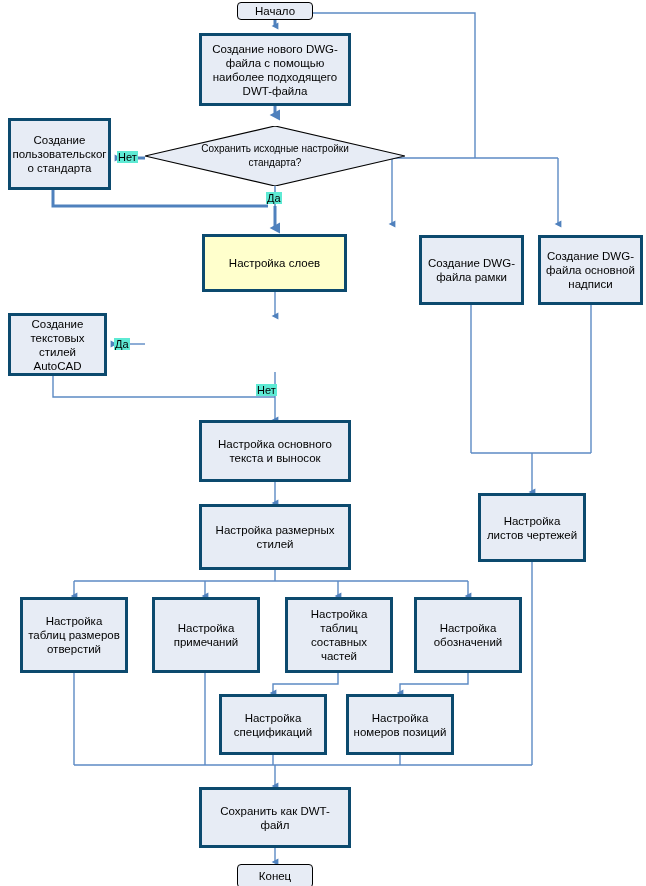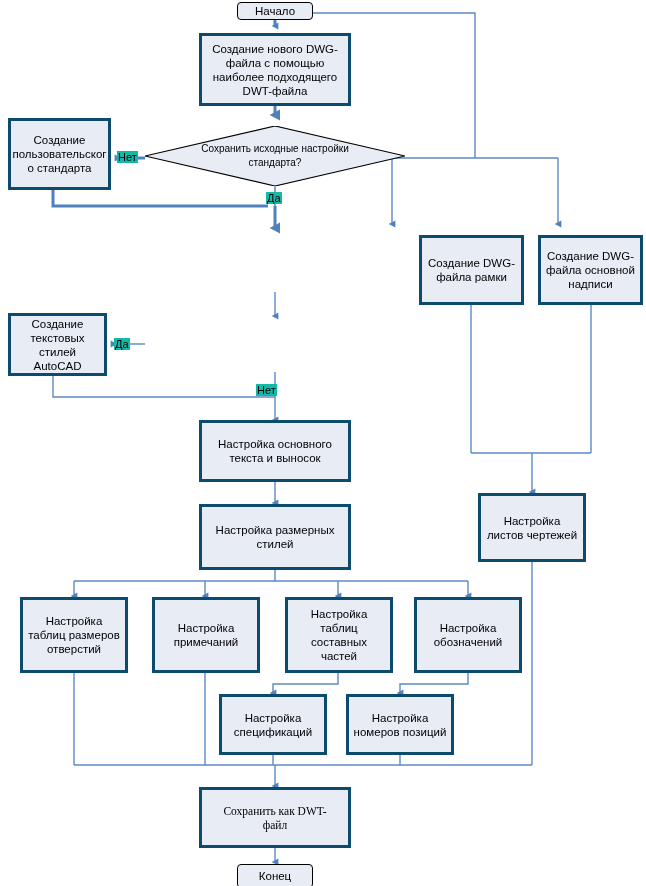--- a/index.html
+++ b/index.html
@@ -77,21 +77,21 @@
     font-size: 10px;
     line-height: 14px;
     color: #000000;
     white-space: pre-line;
   }
   .edge-label {
     position: absolute;
     font-size: 11px;
     line-height: 12px;
     color: #000000;
-    background: #14b8a6;
+    background: #5eead4;
     padding: 0 1px;
     z-index: 4;
     white-space: nowrap;
   }
 </style>
 </head>
 <body>
 
 <div id="diagram">
 
@@ -184,20 +184,23 @@
     <div class="diamond-text">Сохранить исходные настройки
 стандарта?</div>
   </div>
 
   <div class="node proc" style="left:8px; top:118px; width:103px; height:72px;">
     <span class="label">Создание
 пользовательског
 о стандарта</span>
   </div>
 
+  <div class="node proc highlight" style="left:202px; top:234px; width:145px; height:58px;">
+    <span class="label">Настройка слоев</span>
+  </div>
 
 
   <div class="node proc" style="left:8px; top:313px; width:99px; height:63px;">
     <span class="label">Создание
 текстовых стилей
 AutoCAD</span>
   </div>
 
   <div class="node proc" style="left:199px; top:420px; width:152px; height:62px;">
     <span class="label">Настройка основного
@@ -250,21 +253,21 @@
     <span class="label">Создание DWG-
 файла основной
 надписи</span>
   </div>
 
   <div class="node proc" style="left:478px; top:493px; width:108px; height:69px;">
     <span class="label">Настройка
 листов чертежей</span>
   </div>
 
-  <div class="node proc" style="left:199px; top:787px; width:152px; height:61px;font-family:Liberation Serif, serif;">
+  <div class="node proc" style="left:199px; top:787px; width:152px; height:61px;">
     <span class="label">Сохранить как DWT-
 файл</span>
   </div>
 
   <div class="node term" style="left:237px; top:864px; width:76px; height:24px;">
     <span class="label">Конец</span>
   </div>
 
   <div class="edge-label" style="left:117px; top:151px;">Нет</div>
 

